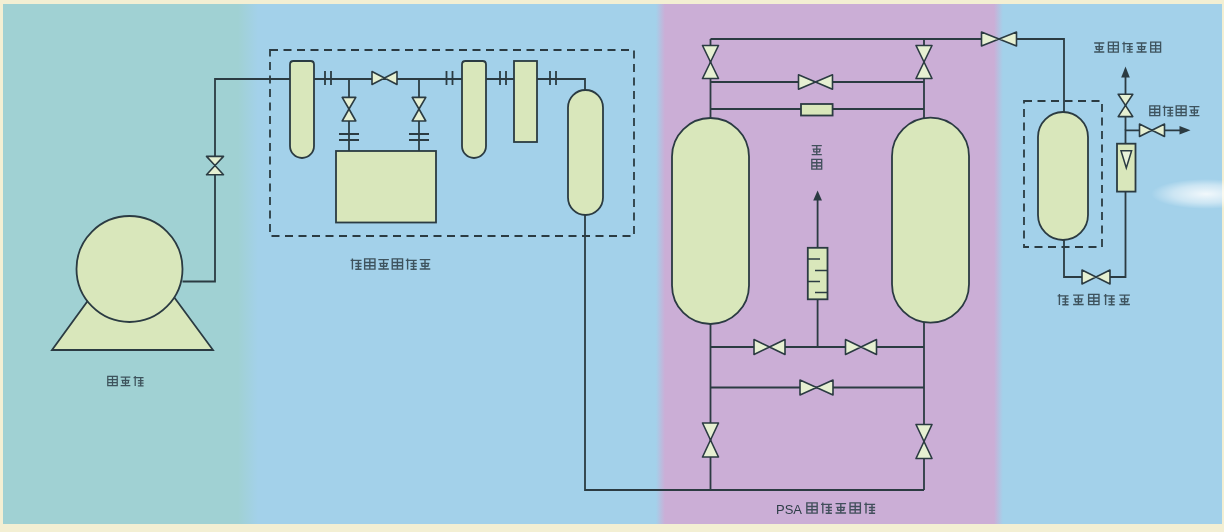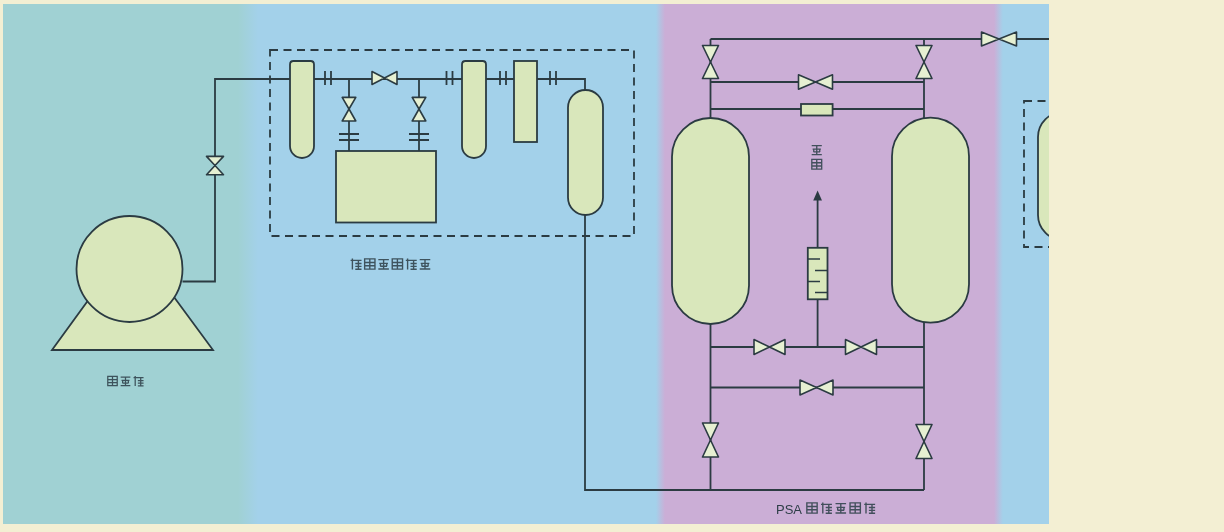--- a/index.html
+++ b/index.html
@@ -1,16 +1,16 @@
 <!DOCTYPE html>
 <html><head>
 <meta charset="utf-8">
 <style>
   html,body{margin:0;padding:0;background:#f3efd3;}
-  #wrap{position:relative;width:1049px;height:532px;overflow:hidden;font-family:"Liberation Sans",sans-serif;}
+  #wrap{position:relative;width:1224px;height:532px;overflow:hidden;font-family:"Liberation Sans",sans-serif;}
 </style>
 </head>
 <body>
 <div id="wrap">
 <svg width="1224" height="532" viewBox="0 0 1224 532" xmlns="http://www.w3.org/2000/svg">
 <defs>
   <linearGradient id="bg" x1="0" y1="0" x2="1224" y2="0" gradientUnits="userSpaceOnUse">
     <stop offset="0" stop-color="#a0d1d3"></stop>
     <stop offset="0.1944" stop-color="#a0d1d3"></stop>
     <stop offset="0.2108" stop-color="#a3d1ea"></stop>

